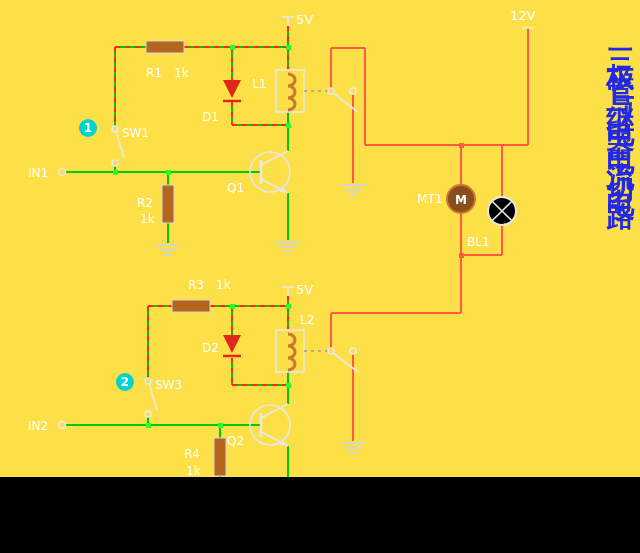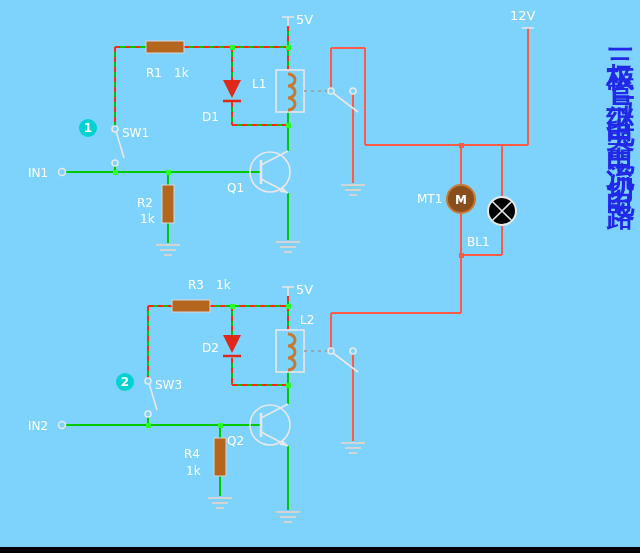--- a/index.html
+++ b/index.html
@@ -1,16 +1,16 @@
 <!DOCTYPE html>
 <html><head>
 <meta charset="utf-8">
 <style>
   html,body{margin:0;padding:0;background:#000;}
-  .canvas{position:relative;width:640px;height:547px;background:#7dd3fc;overflow:hidden;
+  .canvas{position:relative;width:640px;height:477px;background:#fde047;overflow:hidden;
           font-family:"DejaVu Sans",sans-serif;}
   svg{position:absolute;left:0;top:0;}
   svg text{font-family:"DejaVu Sans",sans-serif;fill:#ffffff;font-size:12px;}
   .lbl{fill:#ffffff;font-size:12px;}
   .pw{fill:#ffffff;font-size:13px;}
   .wg{stroke:#00c800;stroke-width:2;fill:none;}
   .dash{stroke:#ff2814;stroke-width:2;fill:none;stroke-dasharray:5 5;}
   .wr{stroke:#ff5a46;stroke-width:2;fill:none;}
   .ol{stroke:#e8e8e8;stroke-width:1.6;fill:none;}
   .thick{stroke:#e8e8e8;stroke-width:2.5;fill:none;}

